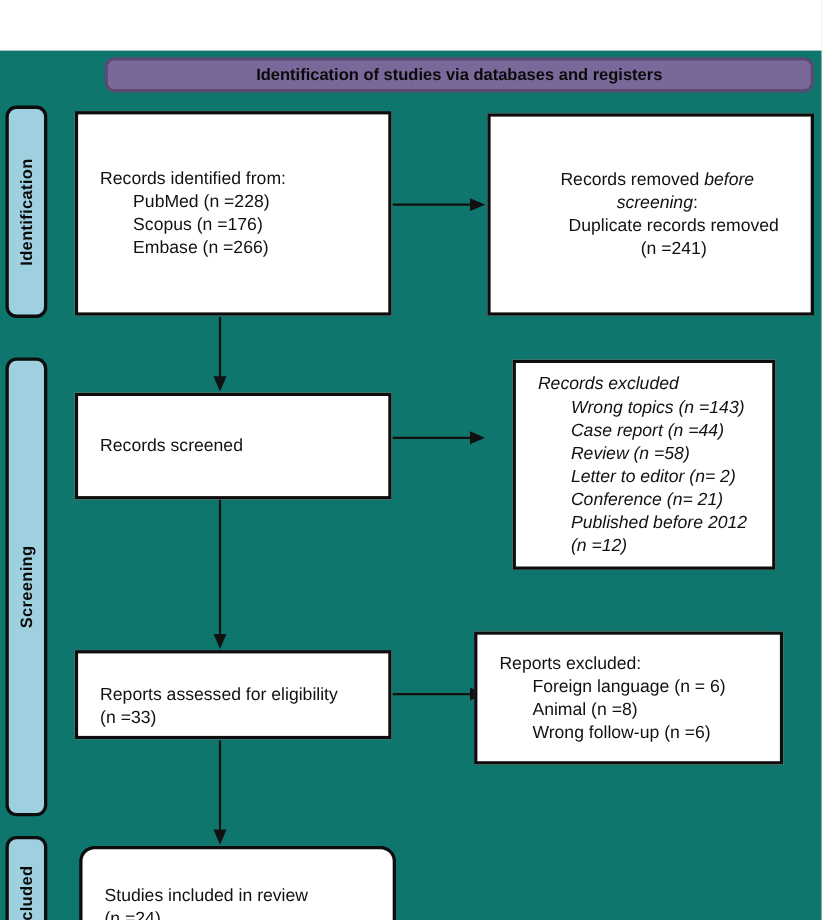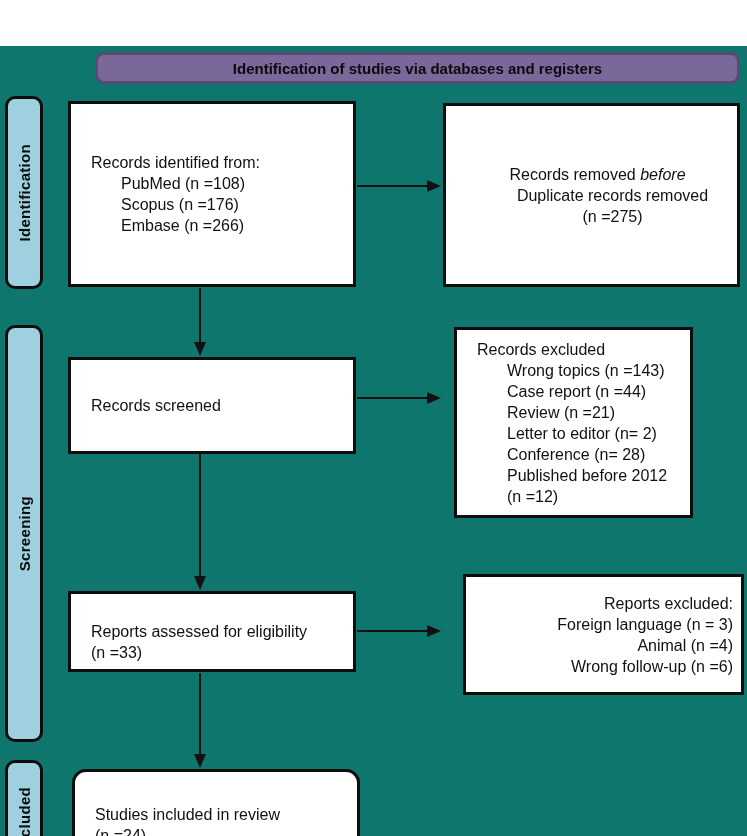--- a/index.html
+++ b/index.html
@@ -38,23 +38,23 @@
     position:absolute;background:#ffffff;
     border:3.5px solid #0d0d0d;box-sizing:border-box;
     display:flex;flex-direction:column;justify-content:center;
     padding:6px 8px 6px 20px;
     font-size:16px;line-height:21px;
   }
   .box .indent{padding-left:30px;}
   .b-identified{left:68px;top:55px;width:288px;height:186px;}
   .b-removed{left:443px;top:57px;width:297px;height:184px;text-align:center;}
   .b-screened{left:68px;top:311px;width:288px;height:97px;}
-  .b-rec-excluded{left:454px;top:281px;width:239px;height:191px;}
+  .b-rec-excluded{left:466px;top:281px;width:239px;height:191px;font-style:italic;}
   .b-assessed{left:68px;top:545px;width:288px;height:81px;justify-content:flex-end;}
-  .b-rep-excluded{left:463px;top:528px;width:281px;height:121px;align-items:flex-end;}
+  .b-rep-excluded{left:431px;top:528px;width:281px;height:121px;}
   .b-included{left:72px;top:723px;width:288px;height:111px;border-radius:14px;}
   em{font-style:italic;}
 </style>
 </head>
 <body>
 
 <div class="canvas">
 
   <svg class="arrows" viewBox="0 0 747 836" xmlns="http://www.w3.org/2000/svg">
     <defs>
@@ -81,54 +81,55 @@
   </div>
   <div class="stage stage-screening">
     <span class="vtext">Screening</span>
   </div>
   <div class="stage stage-included">
     <span class="vtext">Included</span>
   </div>
 
   <div class="box b-identified">
     <div>Records identified from:</div>
-    <div class="indent">PubMed (n =108)</div>
+    <div class="indent">PubMed (n =228)</div>
     <div class="indent">Scopus (n =176)</div>
     <div class="indent">Embase (n =266)</div>
   </div>
 
   <div class="box b-removed">
     <div><span>Records removed </span><em>before</em></div>
+    <div><em>screening</em><span>:</span></div>
     <div class="indent">Duplicate records removed</div>
-    <div class="indent">(n =275)</div>
+    <div class="indent">(n =241)</div>
   </div>
 
   <div class="box b-screened">
     <div>Records screened</div>
   </div>
 
   <div class="box b-rec-excluded">
     <div>Records excluded</div>
     <div class="indent">Wrong topics (n =143)</div>
     <div class="indent">Case report (n =44)</div>
-    <div class="indent">Review (n =21)</div>
+    <div class="indent">Review (n =58)</div>
     <div class="indent">Letter to editor (n= 2)</div>
-    <div class="indent">Conference (n= 28)</div>
+    <div class="indent">Conference (n= 21)</div>
     <div class="indent">Published before 2012 (n =12)</div>
   </div>
 
   <div class="box b-assessed">
     <div>Reports assessed for eligibility</div>
     <div>(n =33)</div>
   </div>
 
   <div class="box b-rep-excluded">
     <div>Reports excluded:</div>
-    <div class="indent">Foreign language (n = 3)</div>
-    <div class="indent">Animal (n =4)</div>
+    <div class="indent">Foreign language (n = 6)</div>
+    <div class="indent">Animal (n =8)</div>
     <div class="indent">Wrong follow-up (n =6)</div>
   </div>
 
   <div class="box b-included">
     <div>Studies included in review</div>
     <div>(n =24)</div>
   </div>
 
 </div>
 

